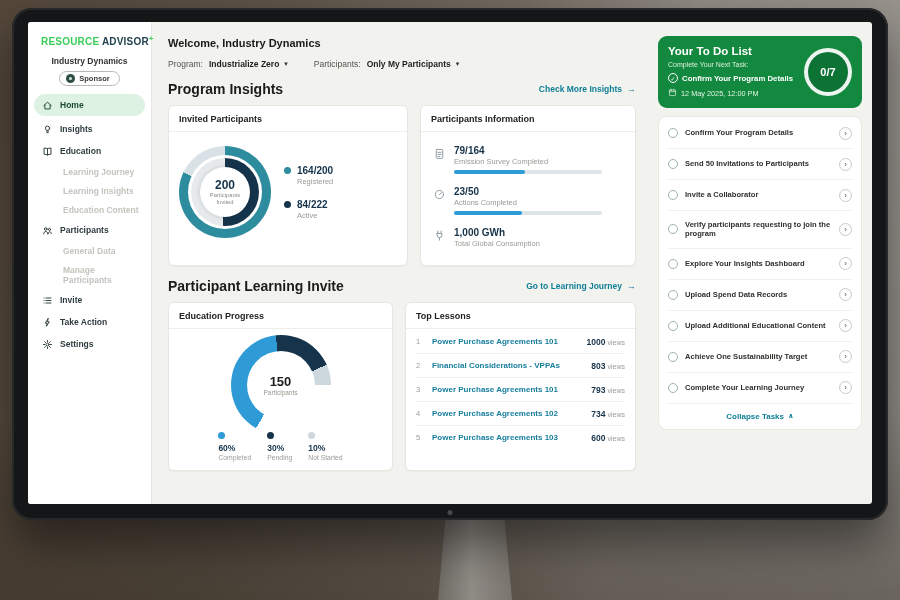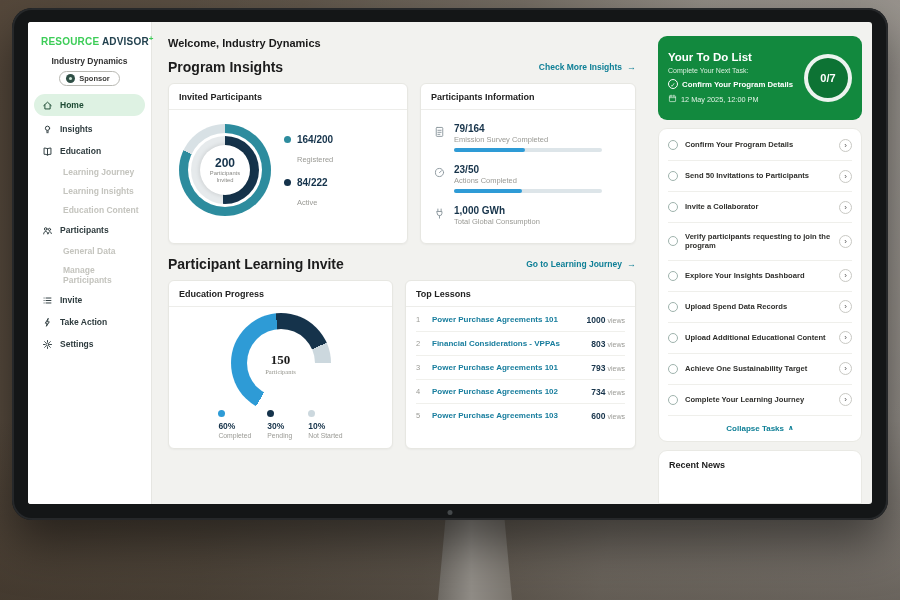--- a/index.html
+++ b/index.html
@@ -73,33 +73,33 @@
   .d-hole { position: absolute; inset: 21px; border-radius: 50%; background: #fff; box-shadow: 0 0 5px rgba(0,0,0,.15);
     display: flex; flex-direction: column; align-items: center; justify-content: center; text-align: center; }
   .d-num { font-size: 12px; font-weight: 800; color: #15334b; }
   .d-lab { font-size: 5.8px; color: #8a8a86; line-height: 1.2; width: 42px; }
   .legend { display: flex; flex-direction: column; gap: 13px; }
   .leg-item { display: flex; align-items: flex-start; gap: 6px; }
   .dot { width: 7px; height: 7px; border-radius: 50%; margin-top: 2px; flex-shrink: 0; }
   .dot.teal { background: #2d8c9e; } .dot.navy { background: #15334b; }
   .dot.blue { background: #2e9bd6; } .dot.light { background: #ccd8de; }
   .leg-val { font-size: 10px; font-weight: 800; color: #15334b; }
-  .leg-lab { font-size: 7.5px; color: #9a9a95; margin-top: 10px; }
+  .leg-lab { font-size: 7.5px; color: #9a9a95; margin-top: 1px; }
   .pinfo-body { padding: 7px 12px; }
   .info-row { display: flex; gap: 8px; padding: 6px 0; align-items: flex-start; }
   .i-icon { width: 13px; height: 14px; color: #8f9aa0; flex-shrink: 0; margin-top: 1px; }
   .i-icon svg { width: 13px; height: 13px; stroke-width: 1.2; }
   .i-val { font-size: 10px; font-weight: 800; color: #16334a; }
   .i-lab { font-size: 7.5px; color: #9a9a95; margin: 1px 0 4px; }
   .bar { width: 148px; height: 4px; border-radius: 2px; background: #dde5e9; }
   .fill { height: 100%; border-radius: 2px; background: #2e9bd6; }
   .edu { width: 225px; flex-shrink: 0; }
   .lessons { flex: 1; min-width: 0; }
   .edu-body { padding: 6px 10px 9px; display: flex; flex-direction: column; align-items: center; }
-  .gauge { position: relative; width: 100px; height: 92px; font-family: Liberation Serif, serif; }
+  .gauge { position: relative; width: 100px; height: 92px; }
   .gauge-c { position: absolute; left: 0; top: 0; width: 100px; height: 100px; border-radius: 50%;
     background: conic-gradient(from 210deg,
       #2e9bd6 0 calc(var(--c, 60) * 2.4deg),
       #15334b calc(var(--c, 60) * 2.4deg) calc((var(--c, 60) + var(--p, 30)) * 2.4deg),
       #ccd8de calc((var(--c, 60) + var(--p, 30)) * 2.4deg) 240deg,
       transparent 240deg 360deg); }
   .g-hole { position: absolute; left: 16px; top: 16px; width: 68px; height: 68px; border-radius: 50%; background: #fff;
     display: flex; flex-direction: column; align-items: center; justify-content: center; }
   .g-num { font-size: 13px; font-weight: 800; color: #1c1c1c; }
   .g-lab { font-size: 6.5px; color: #97978f; }
@@ -109,21 +109,21 @@
   .el-lab { font-size: 6.8px; color: #9a9a95; margin-top: 1px; }
   .lessons-body { padding: 1px 10px; }
   .lesson-row { display: flex; align-items: center; gap: 8px; padding: 6.5px 0; border-bottom: 1px solid #f0f0ec; }
   .lesson-row:last-child { border-bottom: none; }
   .l-rank { font-size: 7.5px; color: #9a9a95; width: 8px; flex-shrink: 0; }
   .l-title { font-size: 8px; font-weight: 700; color: #177d9d; cursor: pointer; white-space: nowrap; overflow: hidden; }
   .l-views { margin-left: auto; font-size: 8.5px; font-weight: 800; color: #16334a; white-space: nowrap; }
   .l-unit { font-size: 7px; color: #9a9a95; font-weight: 500; margin-left: 2px; }
   
   .rightcol { width: 222px; flex-shrink: 0; padding: 14px 10px 0 8px; display: flex; flex-direction: column; }
-  .todo-hero { background: #12893e; border-radius: 9px; color: #fff; padding: 15px 10px; display: flex; gap: 6px; }
+  .todo-hero { background: #12893e; border-radius: 9px; color: #fff; padding: 9px 10px; display: flex; gap: 6px; }
   .th-left { flex: 1; min-width: 0; }
   .th-title { font-size: 11.5px; font-weight: 800; margin-bottom: 4px; }
   .th-sub { font-size: 7px; color: #d9efdd; margin-bottom: 5px; }
   .th-task { display: flex; gap: 4px; align-items: center; font-size: 7.8px; font-weight: 700; margin-bottom: 5px; }
   .th-check { width: 10px; height: 10px; border: 1px solid #fff; border-radius: 50%; display: inline-flex;
     align-items: center; justify-content: center; font-size: 6px; flex-shrink: 0; }
   .th-due { display: flex; gap: 4px; align-items: center; font-size: 7.3px; color: #e3f3e6; }
   .th-cal svg { width: 9px; height: 9px; stroke-width: 1.2; }
   .th-ring { width: 48px; height: 48px; border-radius: 50%; border: 4px solid rgba(255,255,255,.92);
     background: #0d7334; display: flex; align-items: center; justify-content: center;
@@ -232,20 +232,36 @@
                 </svg>
               </span>
             <span>Settings</span>
           </div>
         </nav>
       </aside>
 
       <main class="main">
         <h1>Welcome, Industry Dynamics</h1>
 
+        <div class="filters">
+          <div class="f-group">
+            <span>Program:</span>
+            <button class="f-value">
+              <span>Industrialize Zero</span>
+              <span class="chev">▾</span>
+            </button>
+          </div>
+          <div class="f-group">
+            <span>Participants:</span>
+            <button class="f-value">
+              <span>Only My Participants</span>
+              <span class="chev">▾</span>
+            </button>
+          </div>
+        </div>
 
         <div class="sec-row">
           <h2>Program Insights</h2>
           <span class="sec-link">
             <span>Check More Insights</span>
             <span class="arr">→</span>
           </span>
         </div>
 
         <div class="cards">
@@ -466,21 +482,18 @@
             <span class="t-check"></span>
             <span class="t-label">Complete Your Learning Journey</span>
             <span class="t-go">›</span>
           </div>
           <div class="collapse">
             <span>Collapse Tasks</span>
             <span class="caret">∧</span>
           </div>
         </section>
 
-        <section class="news-card">
-          <div class="news-title">Recent News</div>
-        </section>
       </aside>
 
     </div>
     <div class="cam"></div>
   </div>
 </div>
 
 </body></html>

